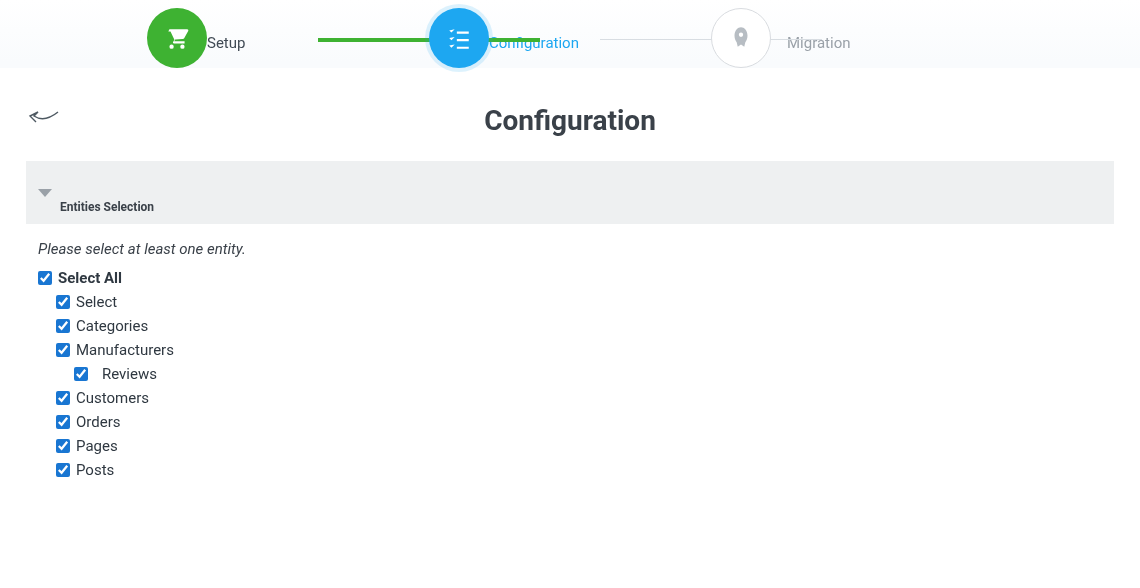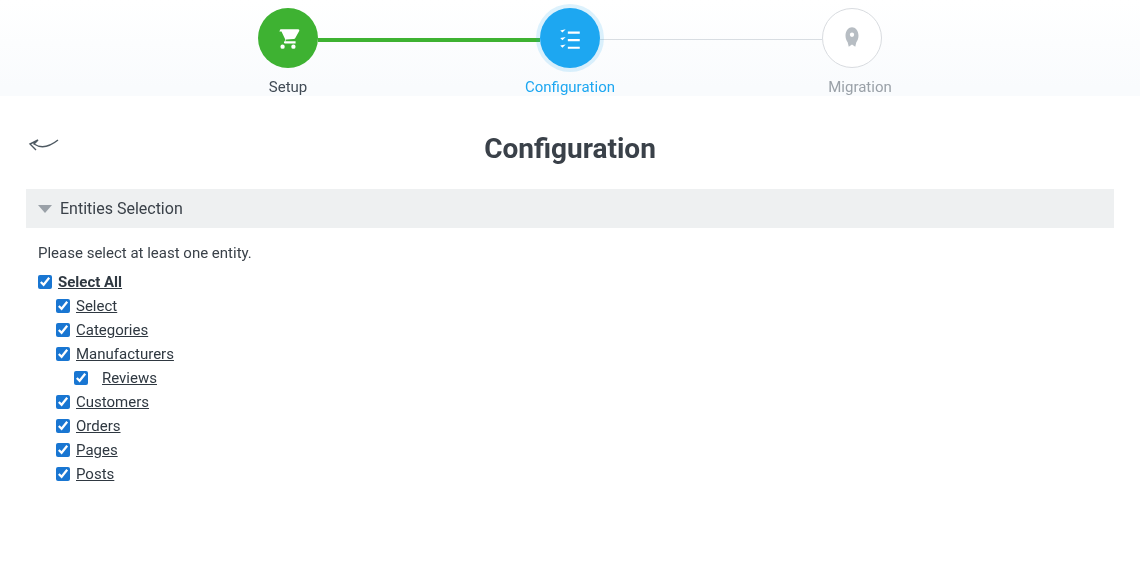--- a/index.html
+++ b/index.html
@@ -15,21 +15,20 @@
     .stepper {
       display: flex;
       justify-content: center;
       align-items: flex-start;
       padding: 8px 0 0 0;
       position: relative;
       background: linear-gradient(#ffffff, #f9fbfd 90%);
     }
     .step {
       display: flex;
-      flex-direction: column;
       align-items: center;
       width: 282px;
       position: relative;
       text-align: right;
     }
     .step-circle {
       width: 60px;
       height: 60px;
       border-radius: 50%;
       display: flex;
@@ -98,40 +97,41 @@
       gap: 8px;
       cursor: pointer;
     }
     .collapse-arrow {
       width: 0; height: 0;
       border-left: 7px solid transparent;
       border-right: 7px solid transparent;
       border-top: 8px solid #9aa1a8;
     }
     .section-title {
-      font-weight: 400;
+      font-weight: 700;
       color: #3a4149;
-      font-size: 16px;
+      font-size: 12px;
+      margin-top: 29px;
     }
     .hint {
+      font-style: italic;
       color: #3a4149;
       font-size: 15px;
       padding: 16px 0 8px 28px;
     }
     .tree {
       padding: 0 0 0 28px;
       font-size: 15px;
       color: #2f3841;
     }
     .tree .row {
       display: flex;
       align-items: center;
       gap: 4px;
       padding: 3px 0;
-      text-decoration: underline;
     }
     .tree .indent1 { padding-left: 18px; }
     .tree .indent2 { padding-left: 36px; gap: 12px; }
     .tree input[type=checkbox] {
       width: 14px; height: 14px;
       accent-color: #1976d2;
       margin-right: 2px;
     }
     .tree .row-label { font-weight: 400; }
     .tree .row.root .row-label { font-weight: 700; }

